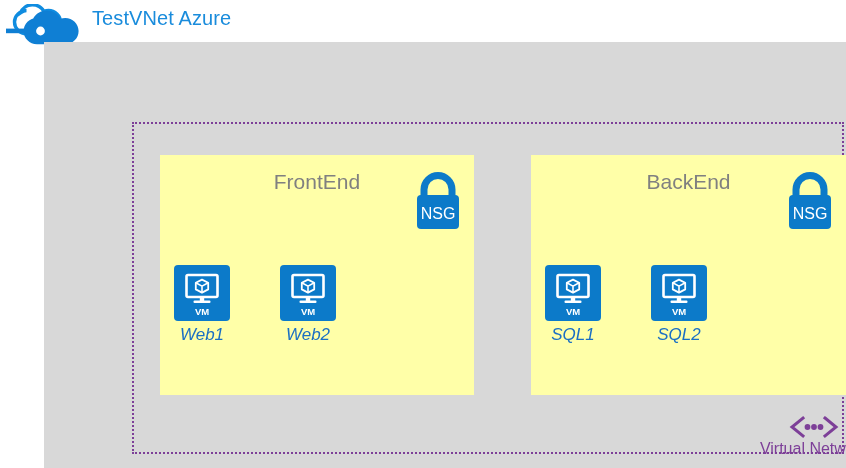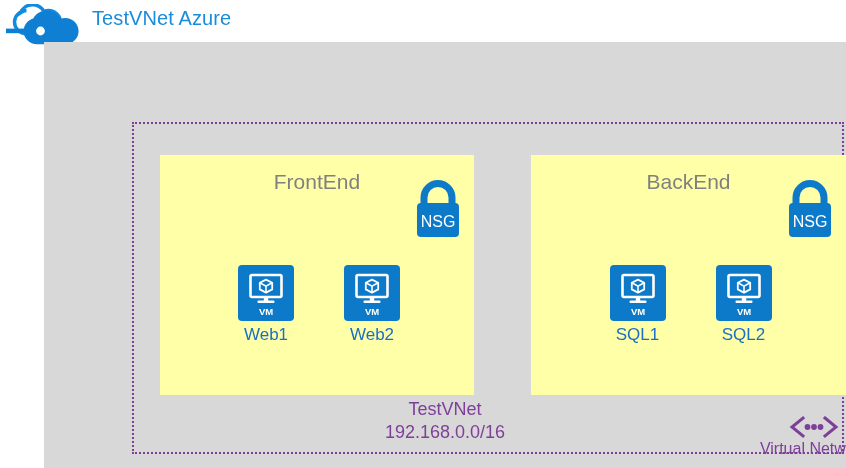--- a/index.html
+++ b/index.html
@@ -76,55 +76,55 @@
     color: #808080;
     line-height: 1.22;
     pointer-events: none;
   }
   .subnet-name { font-size: 21px; }
   .subnet-cidr { font-size: 21px; }
 
   
   .nsg-icon {
     position: absolute;
-    top: 24px;
+    top: 16px;
     width: 52px;
     height: 62px;
   }
   #nsg-frontend { left: 252px; }
   #nsg-backend  { left: 253px; }
 
   
   .vm-row {
     position: absolute;
     top: 110px;
     left: 4px;
     right: 0;
     display: flex;
-    justify-content: center;
     gap: 30px;
   }
   .vm-item {
     width: 76px;
     text-align: center;
   }
   .vm-icon {
     width: 56px;
     height: 56px;
     margin: 0 auto;
     background: #0c7ac9;
     border-radius: 4px;
     position: relative;
   }
   .vm-icon svg { display: block; }
   .vm-label {
     margin-top: 4px;
     font-size: 17px;
     color: #1a6fc4;
     white-space: nowrap;
+    font-style: italic;
   }
 
   
   #vnet-caption {
     position: absolute;
     left: 0;
     right: 0;
     top: 356px;
     text-align: center;
     color: #7d3f98;
@@ -255,24 +255,20 @@
               <rect x="25.8" y="32" width="4.4" height="4" fill="#ffffff"></rect>
               <rect x="19.5" y="35.4" width="17" height="2.6" rx="1" fill="#ffffff"></rect>
               <text x="28" y="50" text-anchor="middle" font-family="'Liberation Sans', sans-serif" font-size="9.5" font-weight="bold" fill="#ffffff">VM</text>
             </svg>
           </div>
           <div class="vm-label">SQL2</div>
         </div>
       </div>
     </div>
 
-    <div id="vnet-caption">
-      <div>TestVNet</div>
-      <div>192.168.0.0/16</div>
-    </div>
 
     <div id="vnet-legend">
       <div id="vnet-legend-icon">
         <svg width="56" height="24" viewBox="0 0 56 24" xmlns="http://www.w3.org/2000/svg">
           <path d="M17 3 L6 12 L17 21" fill="none" stroke="#7d3f98" stroke-width="3" stroke-linecap="square" stroke-linejoin="miter"></path>
           <path d="M39 3 L50 12 L39 21" fill="none" stroke="#7d3f98" stroke-width="3" stroke-linecap="square" stroke-linejoin="miter"></path>
           <circle cx="21.5" cy="12" r="2.9" fill="#7d3f98"></circle>
           <circle cx="28" cy="12" r="2.9" fill="#7d3f98"></circle>
           <circle cx="34.5" cy="12" r="2.9" fill="#7d3f98"></circle>
         </svg>

